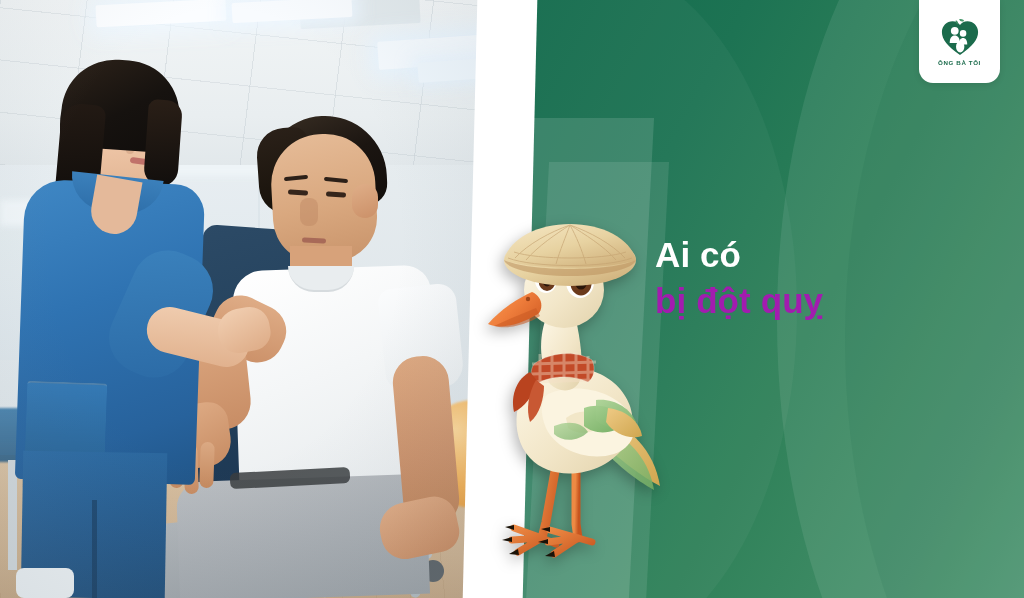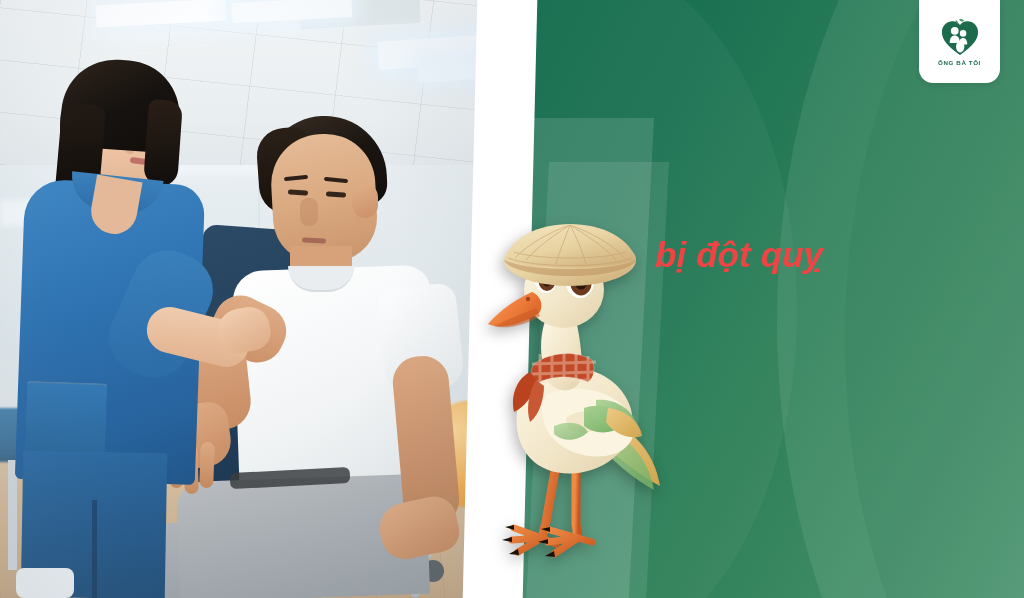--- a/index.html
+++ b/index.html
@@ -187,21 +187,21 @@
   .g-arc2 { position:absolute; left:348px; top:-150px; width:560px; height:980px; border-radius:50%;
       background:rgba(17,100,72,.10); }
   .g-arc3 { position:absolute; left:-120px; top:-40px; width:420px; height:700px; border-radius:50%;
       background:rgba(255,255,255,.04); }
 
   
   .headline { position:absolute; left:655px; top:232px; z-index:8;
       font-size:35px; font-weight:bold; line-height:1.30; letter-spacing:.1px; }
   .hl-line { display:block; white-space:nowrap; }
   .hl-white { color:#ffffff; }
-  .hl-cream { color:#ef4444;font-style:italic; }
+  .hl-cream { color:#a21caf; }
 
   
   .logo-card { position:absolute; left:919px; top:0px; width:81px; height:83px; z-index:10;
       background:#ffffff; border-radius:0 0 14px 14px; display:flex; flex-direction:column;
       align-items:center; justify-content:center; gap:3px;
       box-shadow:0 2px 6px rgba(0,0,0,.10); }
   .logo-mark { width:40px; height:38px; display:block; }
   .logo-text { font-size:6.2px; font-weight:bold; letter-spacing:.6px; color:#1b6b4c; }
 
   
@@ -306,20 +306,21 @@
     <div class="g-arc3"></div>
     <div class="g-step"></div>
     <div class="g-step2"></div>
     <div class="g-arc1"></div>
     <div class="g-arc2"></div>
   </div>
 
   <div class="divider"></div>
 
   <div class="headline">
+    <span class="hl-line hl-white">Ai có</span>
     <span class="hl-line hl-cream">bị đột quỵ</span>
   </div>
 
   <div class="logo-card">
     <svg class="logo-mark" viewBox="0 0 44 42">
       <path d="M22 41 C8 31 2 24 2 15.5 C2 8.5 7.4 3.5 13.8 3.5 C17.4 3.5 20.3 5.2 22 7.8 C23.7 5.2 26.6 3.5 30.2 3.5 C36.6 3.5 42 8.5 42 15.5 C42 24 36 31 22 41 Z" fill="#1b6b4c"></path>
       <path d="M21 1.5 C23 0.5 25.6 1.2 26.6 3.2 C24.4 4.4 22.2 4.2 21 1.5 Z" fill="#4a9a6e"></path>
       <path d="M17.5 2.6 C19.4 3.4 20.4 5.2 19.8 6.8 C17.6 6.4 16.4 4.6 17.5 2.6 Z" fill="#3f8f64"></path>
       <circle cx="16.2" cy="14.2" r="4.3" fill="#ffffff"></circle>
       <path d="M10.6 27.5 C10.6 21.8 13.1 19.3 16.2 19.3 C19.3 19.3 21.8 21.8 21.8 27.5 Z" fill="#ffffff"></path>

